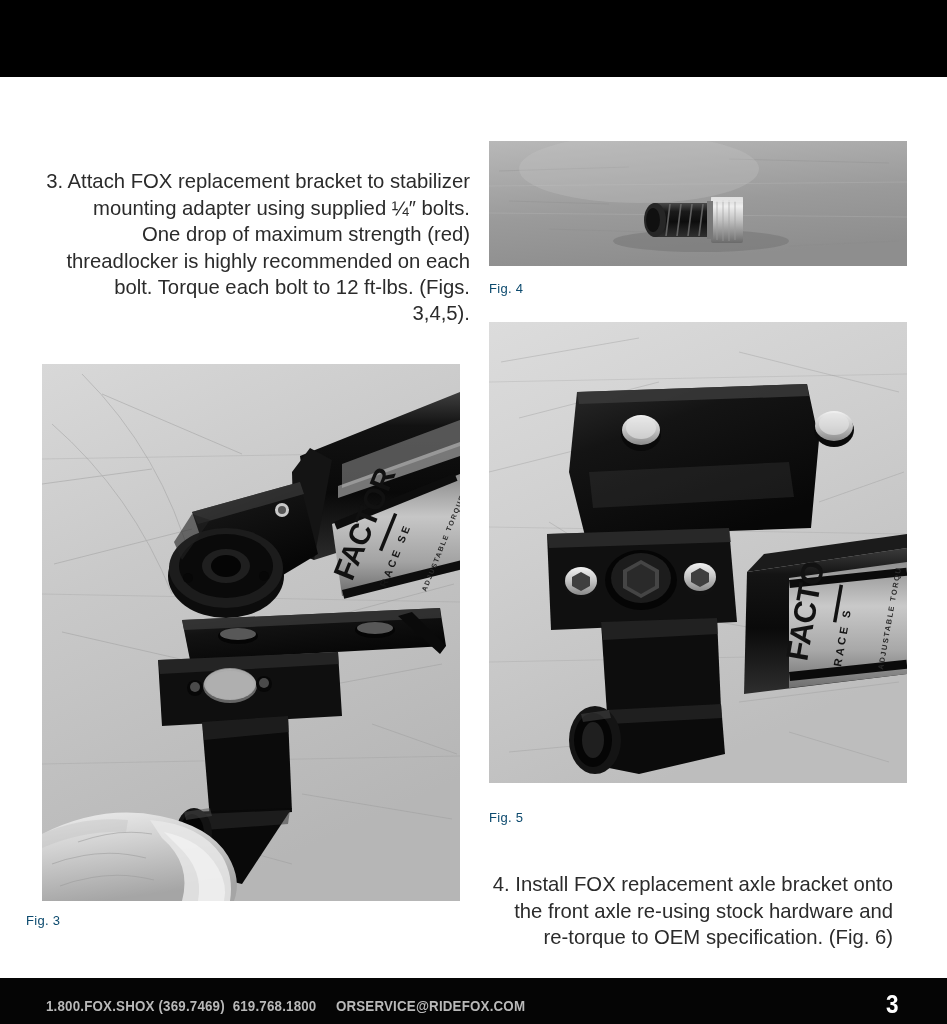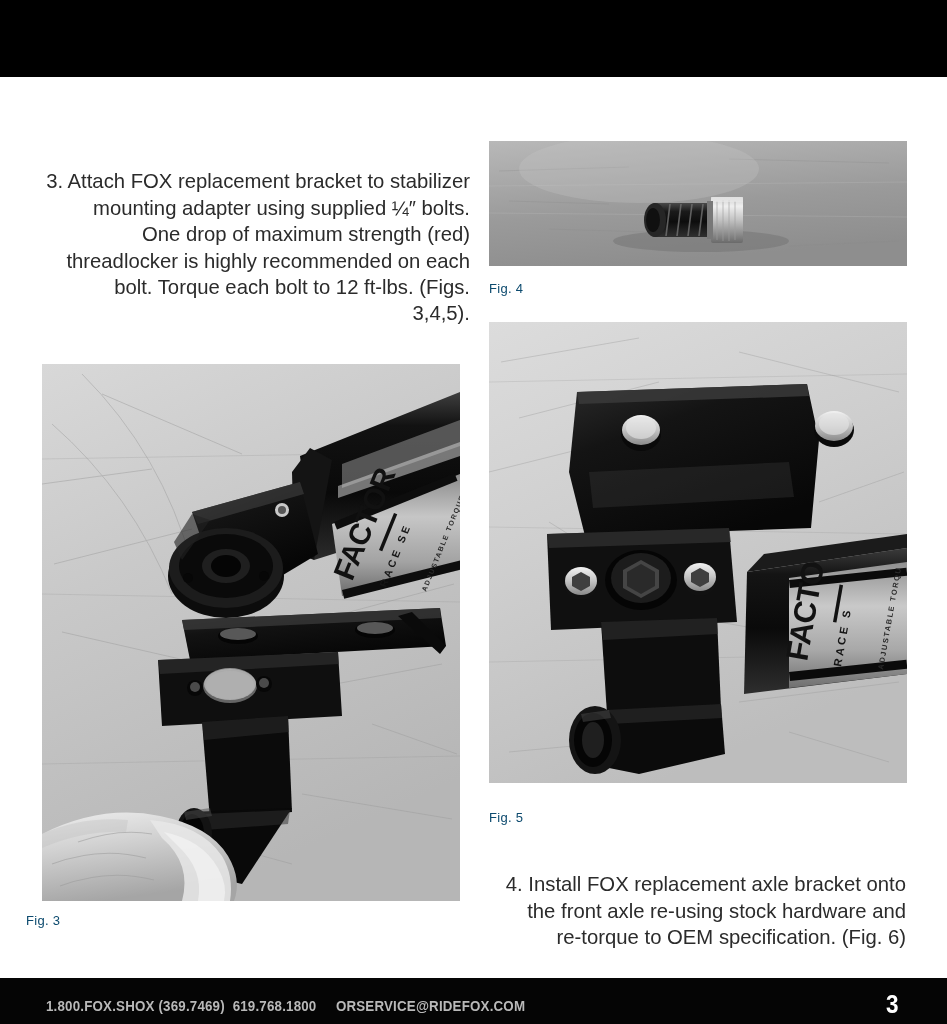--- a/index.html
+++ b/index.html
@@ -37,21 +37,21 @@
 
   
   .step{
     position:absolute;
     color:#2b2b2b;
     font-size:20.3px;
     line-height:26.4px;
     white-space:pre-line;
   }
   .step-3{left:40px;top:142px;width:430px;}
-  .step-4{left:496px;top:845px;width:410px;}
+  .step-4{left:483px;top:845px;width:410px;}
   .step .body{display:block;padding-left:22px;text-indent:-22px;text-align:right;}
 
   
   .caption{
     position:absolute;color:#0c4a6e;font-size:13px;letter-spacing:.3px;
   }
   .cap-3{left:26px;top:913px;}
   .cap-4{left:489px;top:281px;}
   .cap-5{left:489px;top:801px;margin-top:9px;}
 

